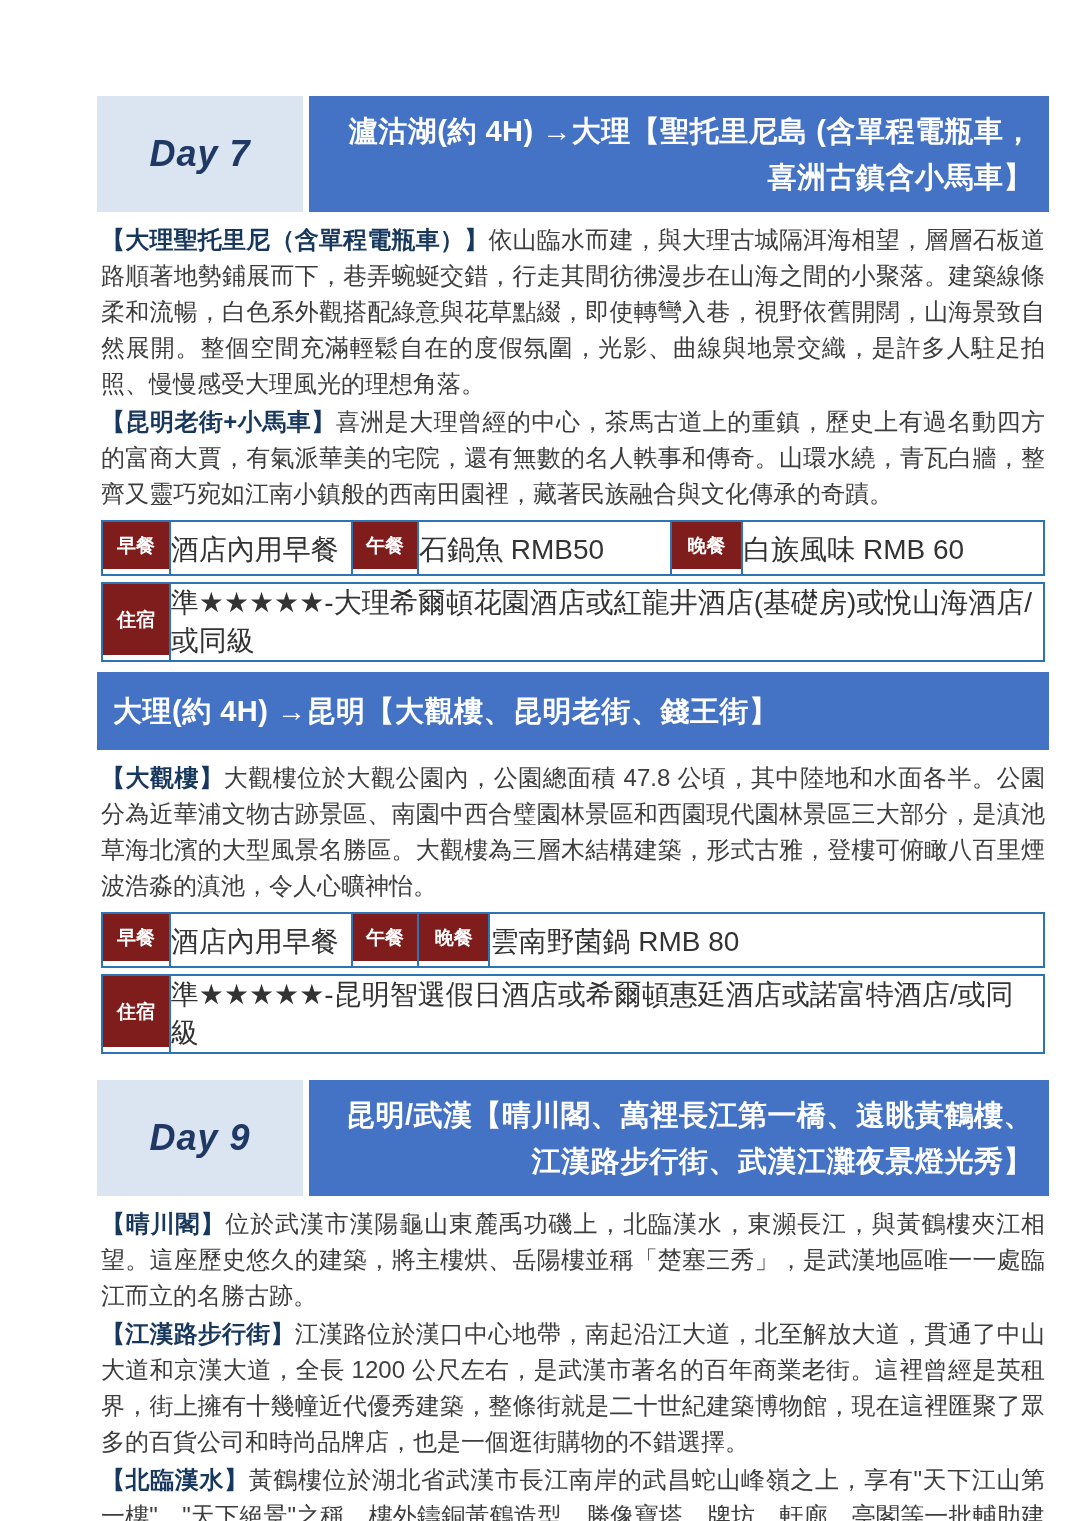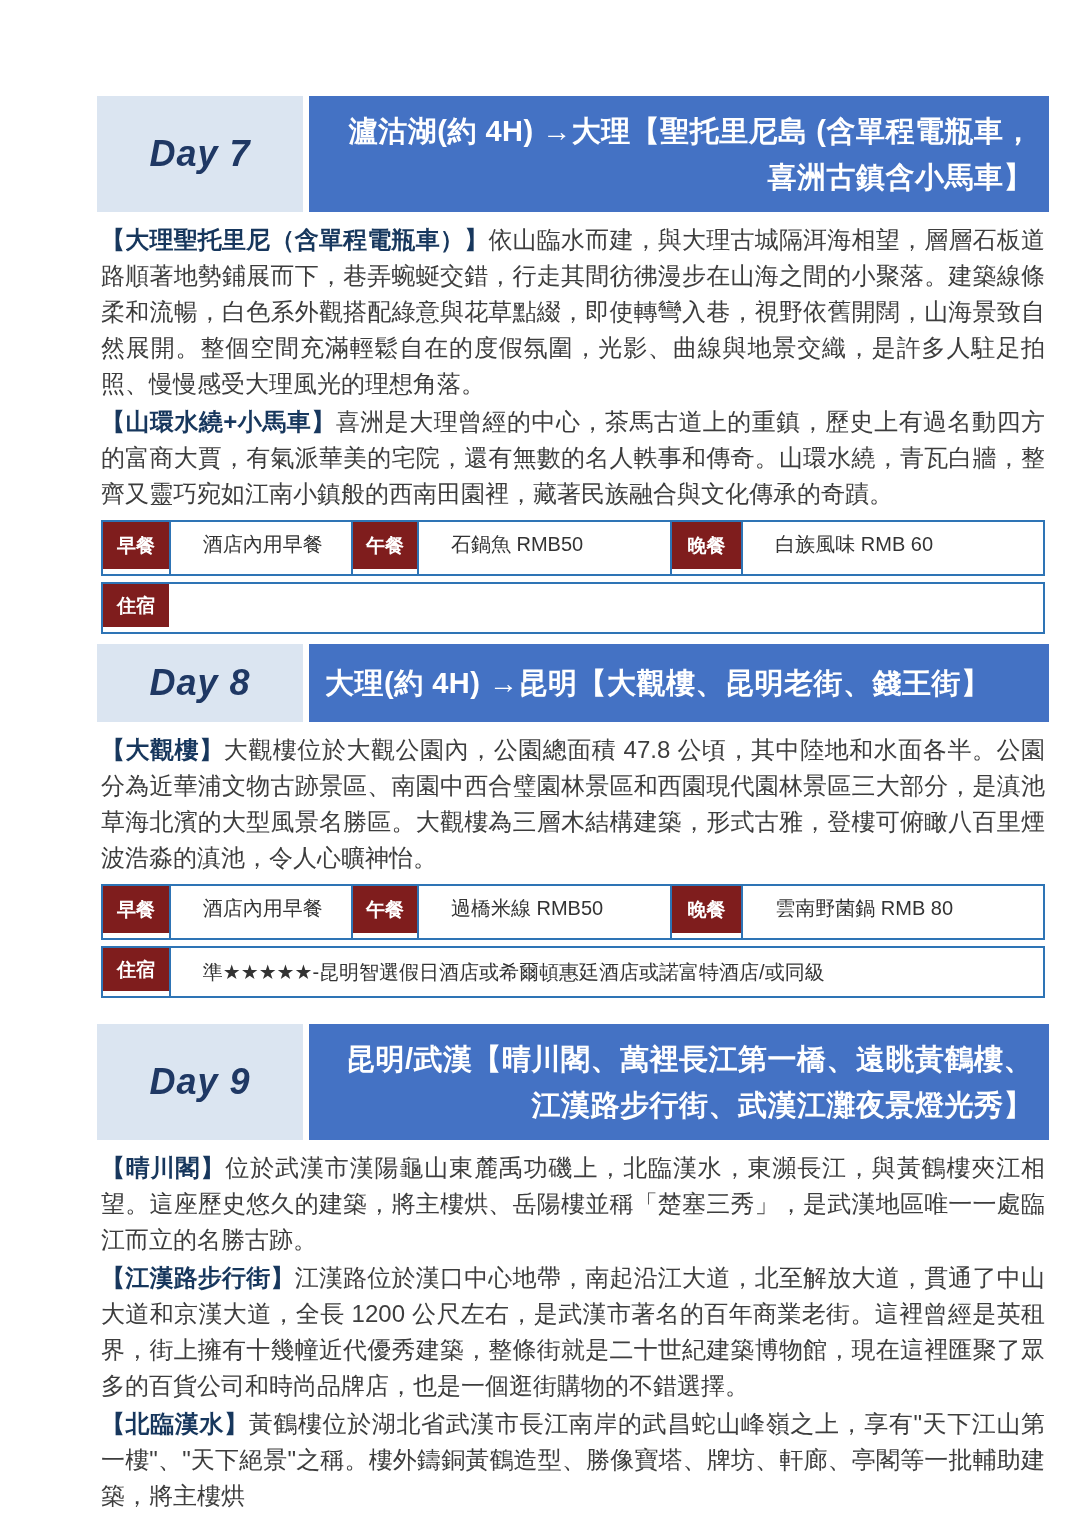--- a/index.html
+++ b/index.html
@@ -90,22 +90,22 @@
     color: #ffffff;
     font-weight: bold;
     font-size: 19px;
     height: 100%;
     display: flex;
     align-items: center;
     justify-content: center;
   }
   .cell.value {
     color: #333333;
-    font-size: 20px;
-    padding: 9px 8px 0 32px;
+    font-size: 28px;
+    padding: 9px 8px 0 0;
   }
   .meal-row { min-height: 56px; }
   .meal-row .c1 { flex: 0 0 7%; }
   .meal-row .c2 { flex: 0 0 19.4%; }
   .meal-row .c3 { flex: 0 0 7%; }
   .meal-row .c4 { flex: 0 0 26.9%; }
   .meal-row .c5 { flex: 0 0 7.6%; }
   .meal-row .c6 { flex: 1 1 auto; }
   .hotel-row { min-height: 52px; margin-top: 6px; }
   .hotel-row .c1 { flex: 0 0 7%; }
@@ -121,62 +121,61 @@
 
   <section>
     <div class="day-header h-tall">
       <div class="day-box">Day 7</div>
       <div class="day-title">
           <span>瀘沽湖(約 4H) →大理【聖托里尼島 (含單程電瓶車，喜洲古鎮含小馬車】</span>
         </div>
     </div>
     <div class="paragraphs">
       <p><span class="lead">【大理聖托里尼（含單程電瓶車）】</span><span>依山臨水而建，與大理古城隔洱海相望，層層石板道路順著地勢鋪展而下，巷弄蜿蜒交錯，行走其間彷彿漫步在山海之間的小聚落。建築線條柔和流暢，白色系外觀搭配綠意與花草點綴，即使轉彎入巷，視野依舊開闊，山海景致自然展開。整個空間充滿輕鬆自在的度假氛圍，光影、曲線與地景交織，是許多人駐足拍照、慢慢感受大理風光的理想角落。</span></p>
-      <p><span class="lead">【山環水繞+小馬車】</span><span>喜洲是大理曾經的中心，茶馬古道上的重鎮，歷史上有過名動四方的富商大賈，有氣派華美的宅院，還有無數的名人軼事和傳奇。山環水繞，青瓦白牆，整齊又靈巧宛如江南小鎮般的西南田園裡，藏著民族融合與文化傳承的奇蹟。</span></p>
+      <p><span class="lead">【昆明老街+小馬車】</span><span>喜洲是大理曾經的中心，茶馬古道上的重鎮，歷史上有過名動四方的富商大賈，有氣派華美的宅院，還有無數的名人軼事和傳奇。山環水繞，青瓦白牆，整齊又靈巧宛如江南小鎮般的西南田園裡，藏著民族融合與文化傳承的奇蹟。</span></p>
     </div>
     <div class="tbl meal-row">
       <div class="cell label c1">
           <div class="chip">早餐</div>
         </div>
       <div class="cell value c2">酒店內用早餐</div>
       <div class="cell label c3">
           <div class="chip">午餐</div>
         </div>
       <div class="cell value c4">石鍋魚 RMB50</div>
       <div class="cell label c5">
           <div class="chip">晚餐</div>
         </div>
       <div class="cell value c6">白族風味 RMB 60</div>
     </div>
     <div class="tbl hotel-row">
       <div class="cell label c1">
           <div class="chip">住宿</div>
         </div>
+      <div class="cell value c6">準★★★★★-大理希爾頓花園酒店或紅龍井酒店(基礎房)或悅山海酒店/或同級</div>
     </div>
   </section>
 
   <section class="sec-gap-sm">
     <div class="day-header h-short">
-      <div class="day-box">Day 8</div>
       <div class="day-title">
           <span>大理(約 4H) →昆明【大觀樓、昆明老街、錢王街】</span>
         </div>
     </div>
     <div class="paragraphs">
       <p><span class="lead">【大觀樓】</span><span>大觀樓位於大觀公園內，公園總面積 47.8 公頃，其中陸地和水面各半。公園分為近華浦文物古跡景區、南園中西合璧園林景區和西園現代園林景區三大部分，是滇池草海北濱的大型風景名勝區。大觀樓為三層木結構建築，形式古雅，登樓可俯瞰八百里煙波浩淼的滇池，令人心曠神怡。</span></p>
     </div>
     <div class="tbl meal-row">
       <div class="cell label c1">
           <div class="chip">早餐</div>
         </div>
       <div class="cell value c2">酒店內用早餐</div>
       <div class="cell label c3">
           <div class="chip">午餐</div>
         </div>
-      <div class="cell value c4">過橋米線 RMB50</div>
       <div class="cell label c5">
           <div class="chip">晚餐</div>
         </div>
       <div class="cell value c6">雲南野菌鍋 RMB 80</div>
     </div>
     <div class="tbl hotel-row">
       <div class="cell label c1">
           <div class="chip">住宿</div>
         </div>
       <div class="cell value c6">準★★★★★-昆明智選假日酒店或希爾頓惠廷酒店或諾富特酒店/或同級</div>

